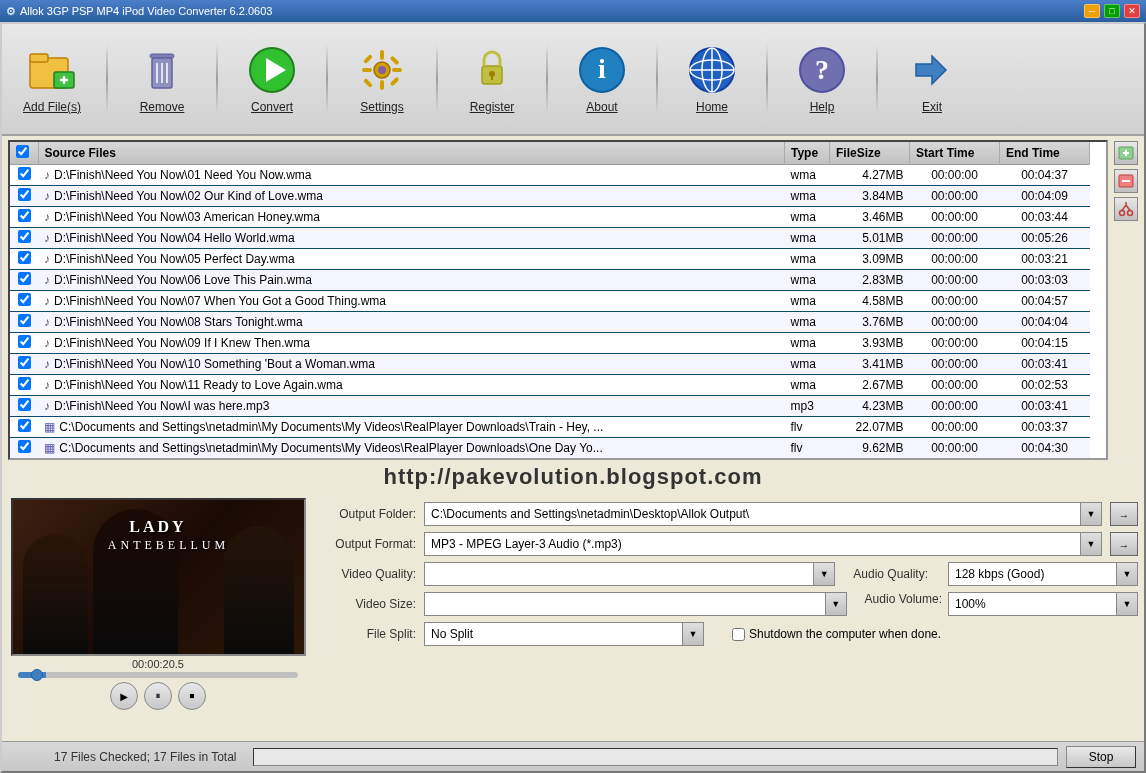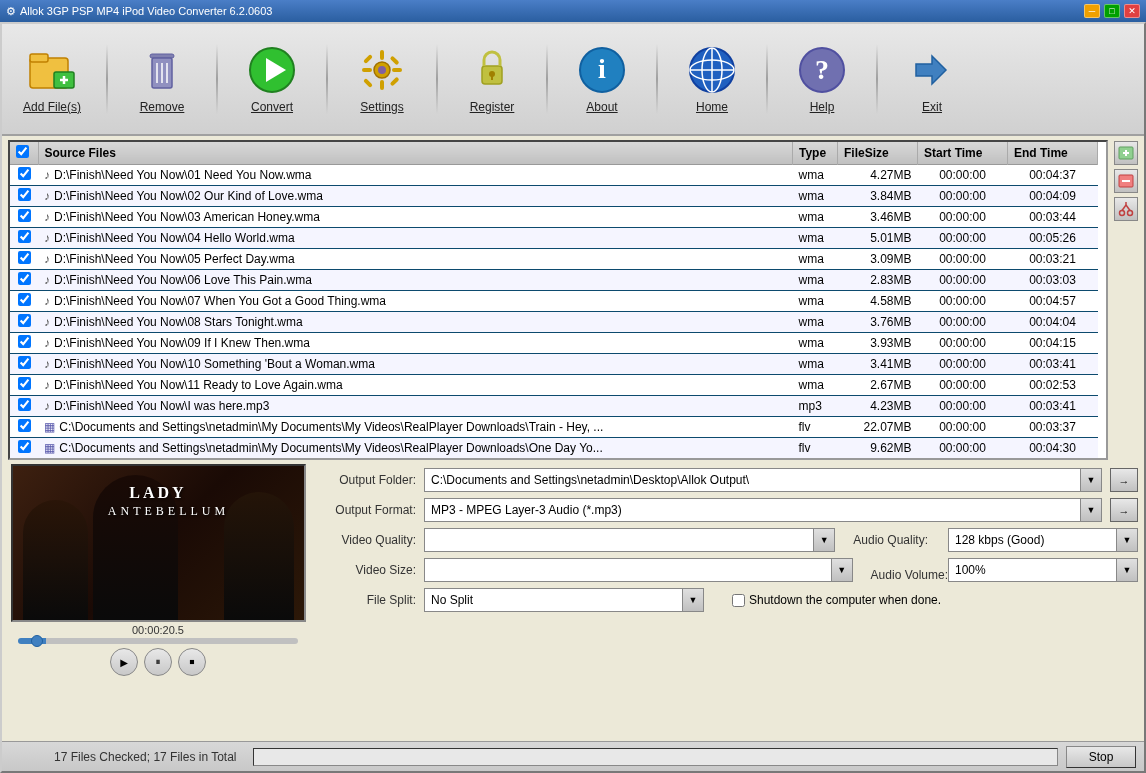--- a/index.html
+++ b/index.html
@@ -77,21 +77,21 @@
       margin: 4px 6px;
       height: 320px;
       overflow: hidden;
       position: relative;
     }
 
     #file-table-wrapper {
       overflow-y: auto;
       overflow-x: auto;
       height: 100%;
-      margin-right: 8px;
+      margin-right: 16px;
     }
     #file-table {
       width: 100%;
       border-collapse: collapse;
       font-size: 12px;
     }
     #file-table thead tr {
       background: linear-gradient(to bottom, #d8d8d8, #c0c0c0);
       border-bottom: 1px solid #999;
     }
@@ -669,20 +669,21 @@
           <circle cx="4" cy="12" r="2.5" fill="none" stroke="#c04040" stroke-width="1.5"></circle>
           <circle cx="12" cy="12" r="2.5" fill="none" stroke="#c04040" stroke-width="1.5"></circle>
           <line x1="4" y1="9.5" x2="8" y2="4" stroke="#c04040" stroke-width="1.5"></line>
           <line x1="12" y1="9.5" x2="8" y2="4" stroke="#c04040" stroke-width="1.5"></line>
           <line x1="8" y1="4" x2="8" y2="1" stroke="#c04040" stroke-width="1.5"></line>
         </svg>
       </div>
     </div>
   </div>
 
+  <div id="watermark">http://pakevolution.blogspot.com</div>
 
   <div id="bottom-panel">
 
     <div id="thumbnail-area">
       <div id="thumbnail-img">
         <div class="band-bg"></div>
         <div style="position:absolute; inset:0; background: linear-gradient(135deg, #3d2010 0%, #1a0a05 50%, #2c1808 100%);"></div>
 
         <div style="position:absolute; bottom:0; left:10px; width:65px; height:120px; background: linear-gradient(to top, #0a0a0a, #2a1508); border-radius:33px 33px 0 0;"></div>
         <div style="position:absolute; bottom:0; left:80px; width:85px; height:145px; background: linear-gradient(to top, #0a0a0a, #1a0a05); border-radius:43px 43px 0 0;"></div>
@@ -734,21 +735,21 @@
           </div>
         </div>
       </div>
 
       <div class="setting-row">
         <span class="setting-label">Video Size:</span>
         <div class="setting-dropdown" style="flex:1;">
           <input class="dropdown-input" type="text" style="flex: 1 1 0%;" value="">
           <div class="dropdown-btn">▼</div>
         </div>
-        <div style="display:flex; align-items:flex-end; margin-left:10px;">
+        <div style="display:flex; align-items:flex-start; gap:6px; margin-left:10px;">
           <span class="setting-label-right">Audio Volume:</span>
           <div class="setting-dropdown" style="width:190px;">
             <input class="dropdown-input" type="text" value="100%" style="">
             <div class="dropdown-btn">▼</div>
           </div>
         </div>
       </div>
 
       <div class="setting-row">
         <span class="setting-label">File Split:</span>

